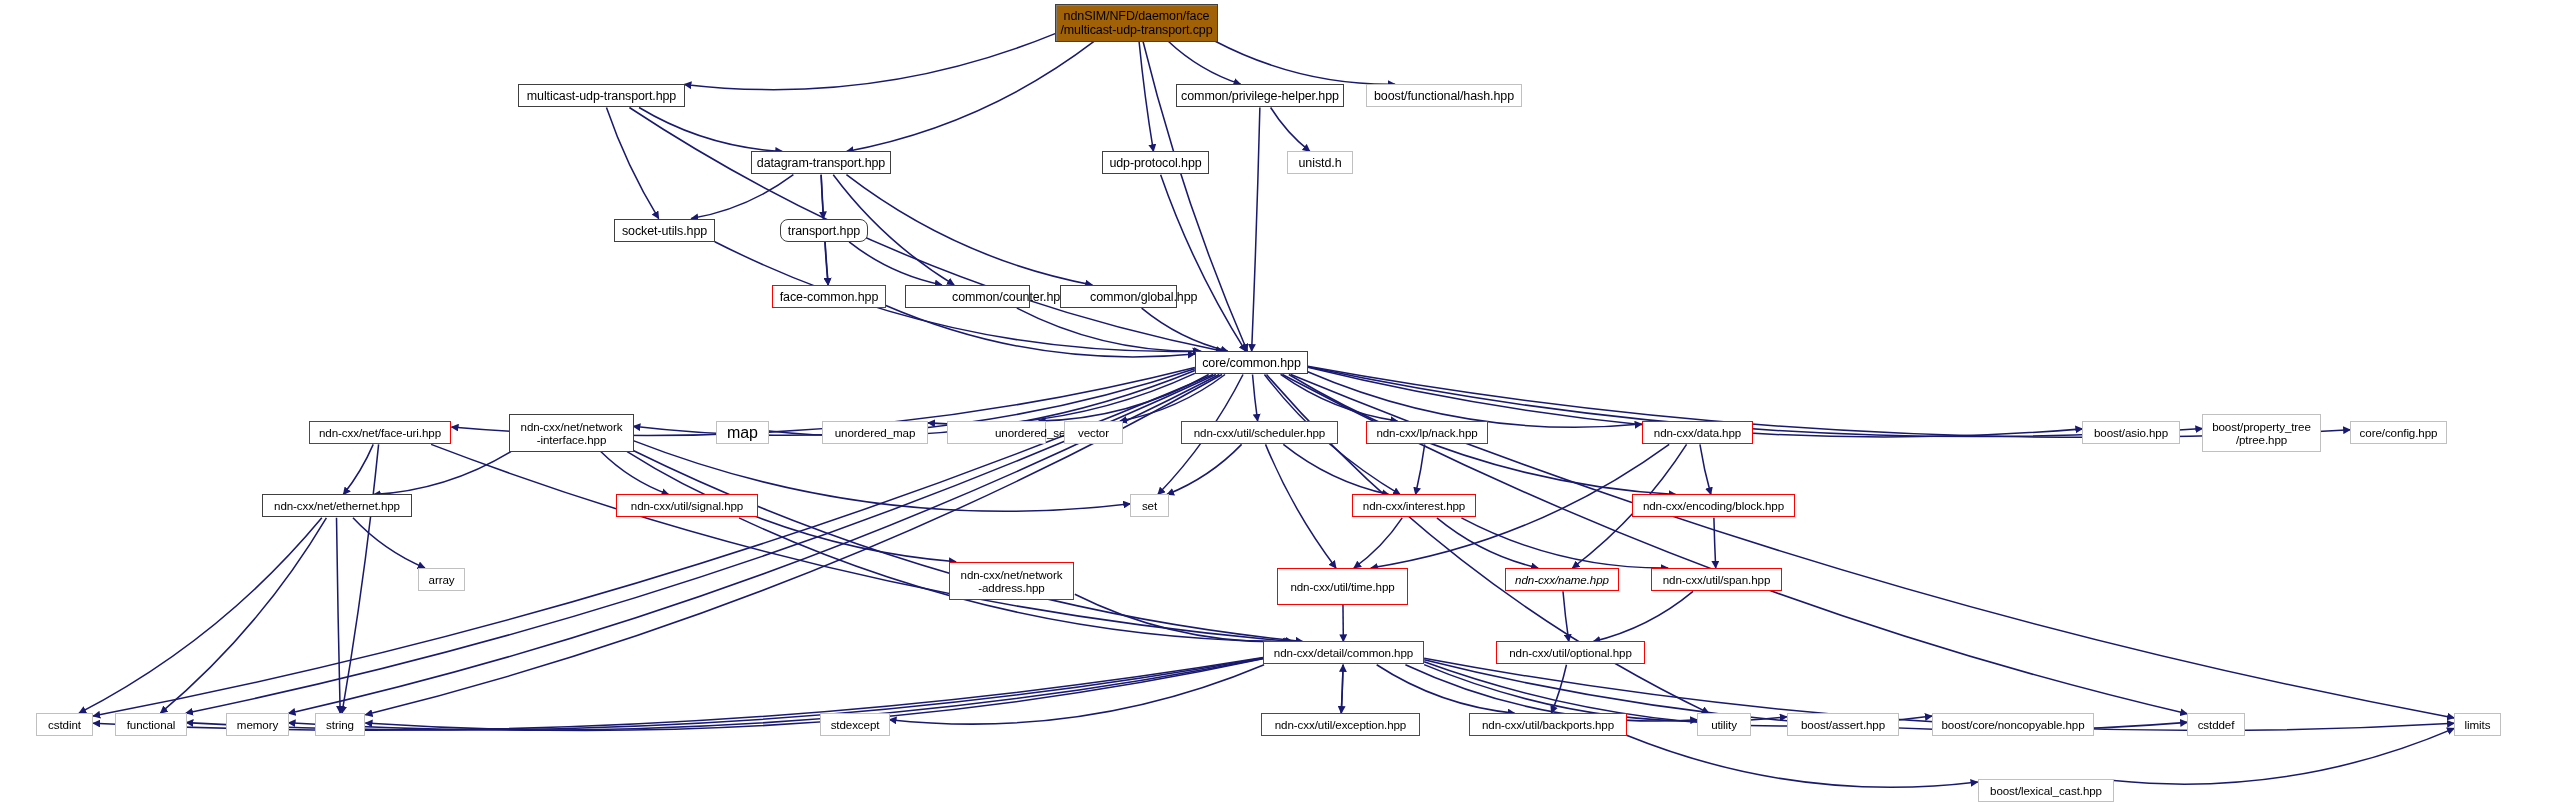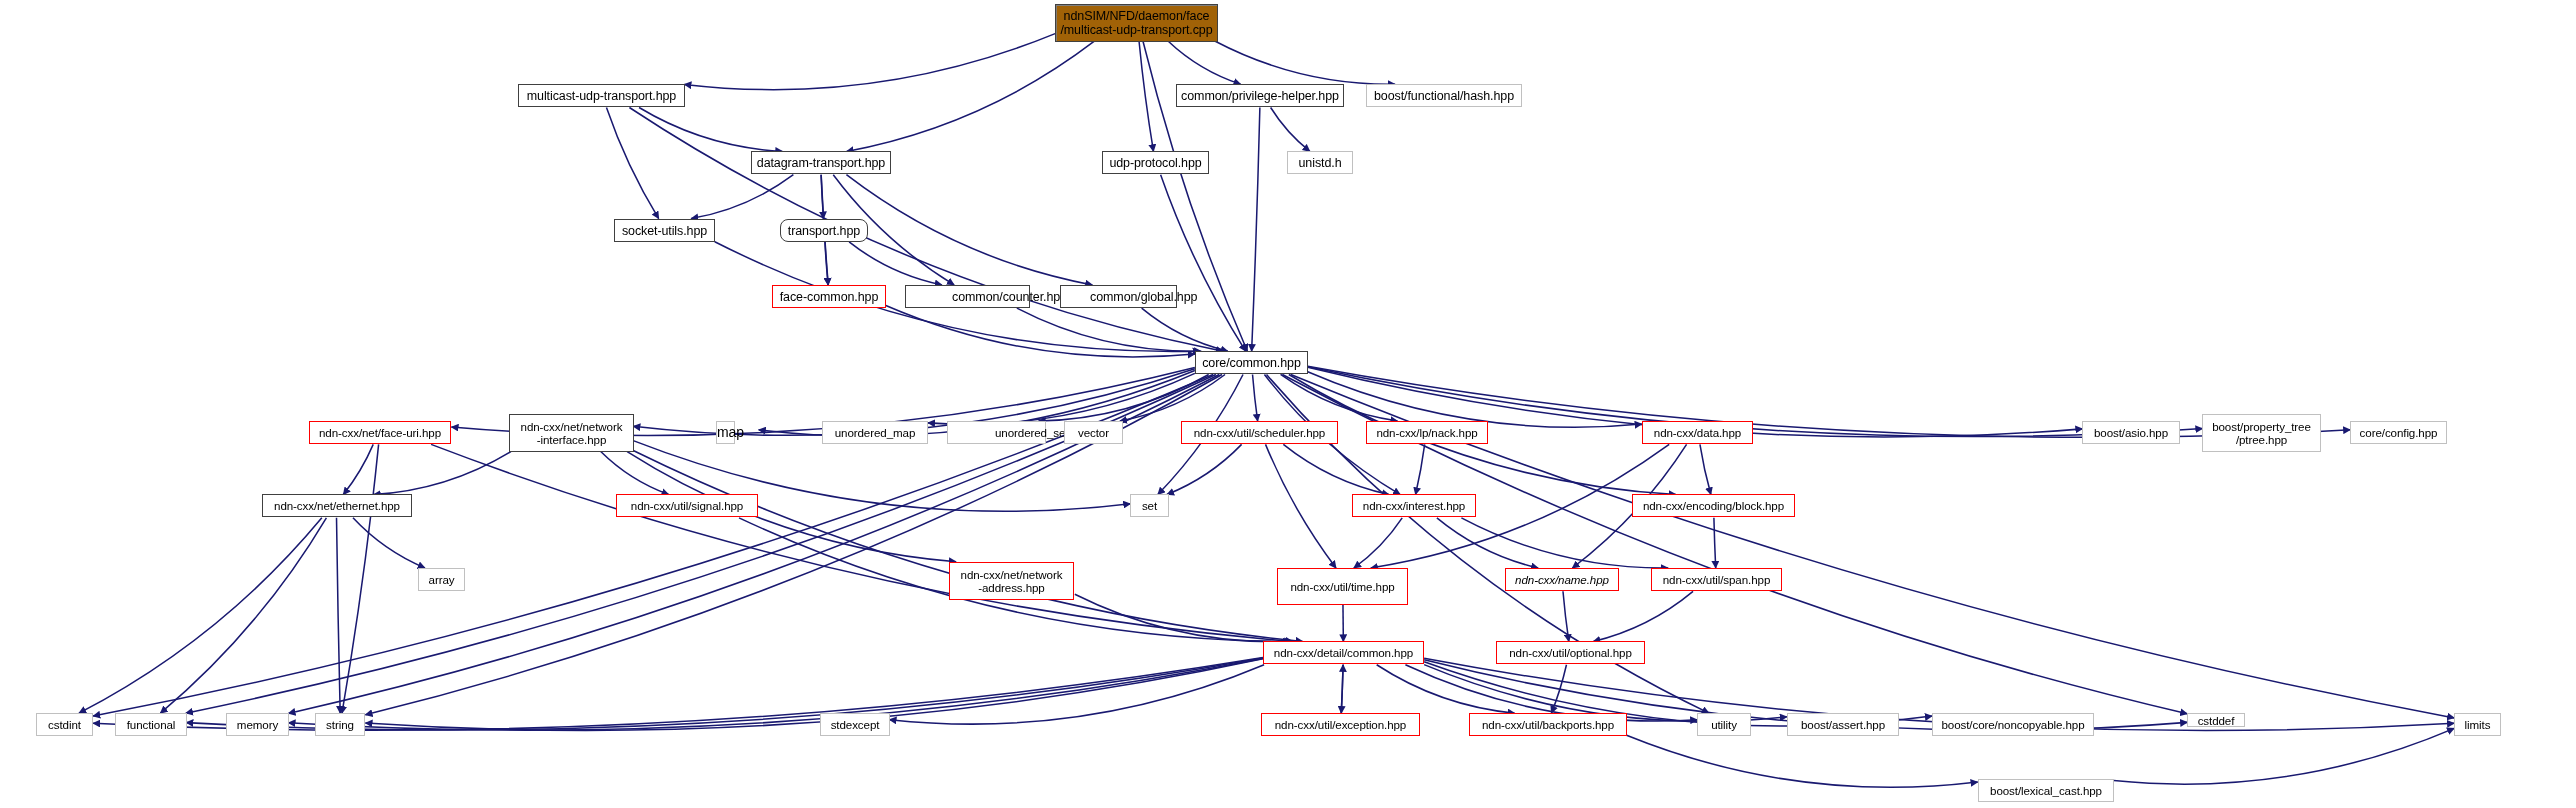--- a/index.html
+++ b/index.html
@@ -169,21 +169,21 @@
       <div class="node kind-sys" style="left: 1287px; top: 151px; width: 66px; height: 23px; font-size: 12.5px;"><span class="node-label">unistd.h</span></div>
       <div class="node kind-local" style="left: 614px; top: 219px; width: 101px; height: 23px; font-size: 12.5px;"><span class="node-label">socket-utils.hpp</span></div>
       <div class="node kind-local" style="left: 780px; top: 219px; width: 88px; height: 23px; font-size: 12.5px; border-radius: 8px;"><span class="node-label">transport.hpp</span></div>
       <div class="node kind-ndn" style="left: 772px; top: 285px; width: 114px; height: 23px; font-size: 12.5px;"><span class="node-label">face-common.hpp</span></div>
       <div class="node kind-local" style="left: 905px; top: 285px; width: 125px; height: 23px; font-size: 12.5px; padding-left: 46px;"><span class="node-label">common/counter.hpp</span></div>
       <div class="node kind-local" style="left: 1060px; top: 285px; width: 117px; height: 23px; font-size: 12.5px; padding-left: 29px;"><span class="node-label">common/global.hpp</span></div>
       <div class="node kind-local" style="left: 1195px; top: 351px; width: 113px; height: 23px; font-size: 12.5px;"><span class="node-label">core/common.hpp</span></div>
       <div class="node kind-ndn" style="left: 309px; top: 421px; width: 142px; height: 23px; font-size: 11.6px;"><span class="node-label">ndn-cxx/net/face-uri.hpp</span></div>
       <div class="node kind-local" style="left: 509px; top: 414px; width: 125px; height: 38px; font-size: 11.6px;"><span class="node-label">ndn-cxx/net/network
 -interface.hpp</span></div>
-      <div class="node kind-sys" style="left: 716px; top: 421px; width: 19px; height: 23px; font-size: 14px;"><span class="node-label">map</span></div>
+      <div class="node kind-sys" style="left: 716px; top: 421px; width: 53px; height: 23px; font-size: 16px;"><span class="node-label">map</span></div>
       <div class="node kind-sys" style="left: 822px; top: 421px; width: 106px; height: 23px; font-size: 11.6px;"><span class="node-label">unordered_map</span></div>
       <div class="node kind-sys" style="left: 947px; top: 421px; width: 99px; height: 23px; font-size: 11.6px; padding-left: 47px;"><span class="node-label">unordered_set</span></div>
       <div class="node kind-sys" style="left: 1064px; top: 421px; width: 59px; height: 23px; font-size: 11.6px;"><span class="node-label">vector</span></div>
       <div class="node kind-ndn" style="left: 1181px; top: 421px; width: 157px; height: 23px; font-size: 11.6px;"><span class="node-label">ndn-cxx/util/scheduler.hpp</span></div>
       <div class="node kind-ndn" style="left: 1366px; top: 421px; width: 122px; height: 23px; font-size: 11.6px;"><span class="node-label">ndn-cxx/lp/nack.hpp</span></div>
       <div class="node kind-ndn" style="left: 1642px; top: 421px; width: 111px; height: 23px; font-size: 11.6px;"><span class="node-label">ndn-cxx/data.hpp</span></div>
       <div class="node kind-sys" style="left: 2082px; top: 421px; width: 98px; height: 23px; font-size: 11.6px;"><span class="node-label">boost/asio.hpp</span></div>
       <div class="node kind-sys" style="left: 2202px; top: 414px; width: 119px; height: 38px; font-size: 11.6px;"><span class="node-label">boost/property_tree
 /ptree.hpp</span></div>
       <div class="node kind-sys" style="left: 2350px; top: 421px; width: 97px; height: 23px; font-size: 11.6px;"><span class="node-label">core/config.hpp</span></div>
@@ -203,18 +203,18 @@
       <div class="node kind-sys" style="left: 36px; top: 713px; width: 57px; height: 23px; font-size: 11.6px;"><span class="node-label">cstdint</span></div>
       <div class="node kind-sys" style="left: 115px; top: 713px; width: 72px; height: 23px; font-size: 11.6px;"><span class="node-label">functional</span></div>
       <div class="node kind-sys" style="left: 226px; top: 713px; width: 63px; height: 23px; font-size: 11.6px;"><span class="node-label">memory</span></div>
       <div class="node kind-sys" style="left: 315px; top: 713px; width: 50px; height: 23px; font-size: 11.6px;"><span class="node-label">string</span></div>
       <div class="node kind-sys" style="left: 820px; top: 713px; width: 70px; height: 23px; font-size: 11.6px;"><span class="node-label">stdexcept</span></div>
       <div class="node kind-ndn" style="left: 1261px; top: 713px; width: 159px; height: 23px; font-size: 11.6px;"><span class="node-label">ndn-cxx/util/exception.hpp</span></div>
       <div class="node kind-ndn" style="left: 1469px; top: 713px; width: 158px; height: 23px; font-size: 11.6px;"><span class="node-label">ndn-cxx/util/backports.hpp</span></div>
       <div class="node kind-sys" style="left: 1697px; top: 713px; width: 54px; height: 23px; font-size: 11.6px;"><span class="node-label">utility</span></div>
       <div class="node kind-sys" style="left: 1787px; top: 713px; width: 112px; height: 23px; font-size: 11.6px;"><span class="node-label">boost/assert.hpp</span></div>
       <div class="node kind-sys" style="left: 1932px; top: 713px; width: 162px; height: 23px; font-size: 11.6px;"><span class="node-label">boost/core/noncopyable.hpp</span></div>
-      <div class="node kind-sys" style="left: 2187px; top: 713px; width: 58px; height: 14px; font-size: 11.6px;"><span class="node-label">cstddef</span></div>
+      <div class="node kind-sys" style="left: 2187px; top: 713px; width: 58px; height: 23px; font-size: 11.6px;"><span class="node-label">cstddef</span></div>
       <div class="node kind-sys" style="left: 2454px; top: 713px; width: 47px; height: 23px; font-size: 11.6px;"><span class="node-label">limits</span></div>
       <div class="node kind-sys" style="left: 1978px; top: 779px; width: 136px; height: 23px; font-size: 11.6px;"><span class="node-label">boost/lexical_cast.hpp</span></div>
     </div>
 </div>
 
 
 </body></html>

